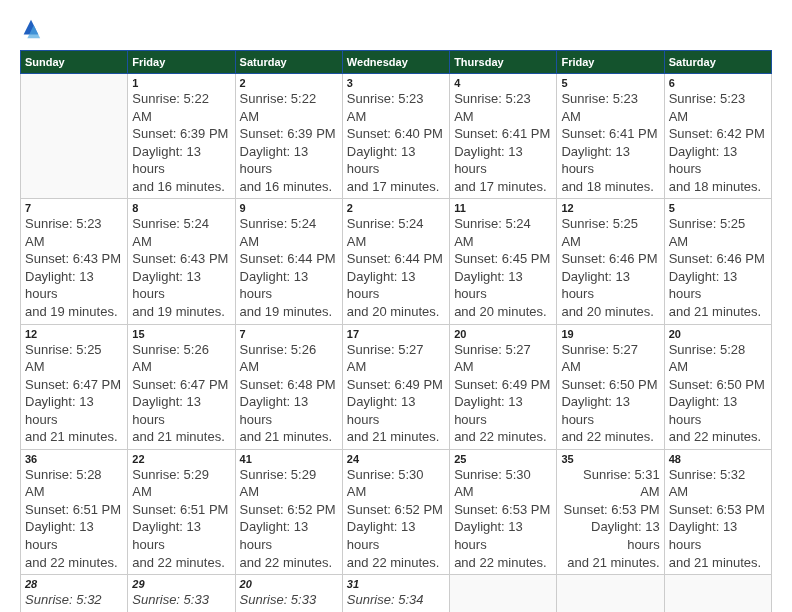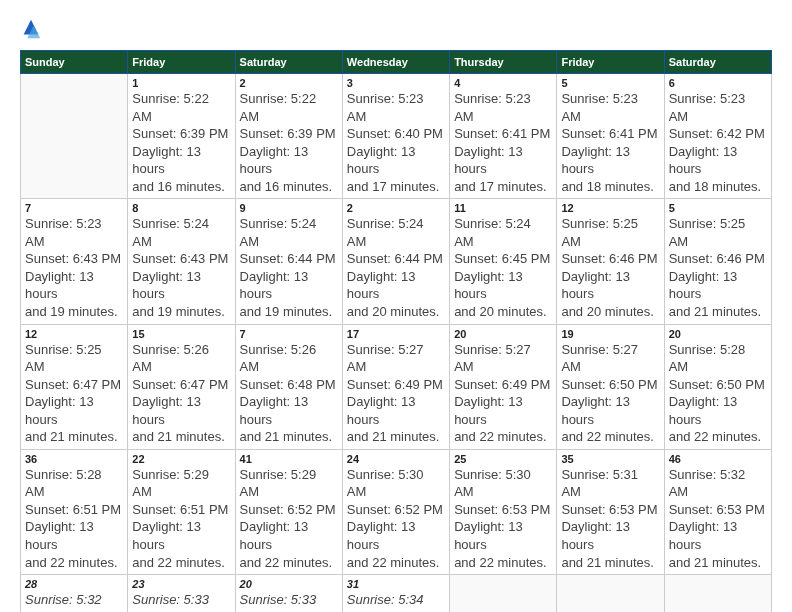--- a/index.html
+++ b/index.html
@@ -322,43 +322,43 @@
           </td>
           <td>
             <span class="day-num">25</span>
             <div class="day-info" style="white-space: pre-line;">Sunrise: 5:30 AM
 Sunset: 6:53 PM
 Daylight: 13 hours
 and 22 minutes.</div>
           </td>
           <td>
             <span class="day-num">35</span>
-            <div class="day-info" style="white-space: pre-line;">Sunrise: 5:31 AM
+            <div class="day-info" style="white-space: pre-line; text-align: right;">Sunrise: 5:31 AM
 Sunset: 6:53 PM
 Daylight: 13 hours
 and 21 minutes.</div>
           </td>
           <td>
-            <span class="day-num">46</span>
+            <span class="day-num">48</span>
             <div class="day-info" style="white-space: pre-line;">Sunrise: 5:32 AM
 Sunset: 6:53 PM
 Daylight: 13 hours
 and 21 minutes.</div>
           </td>
         </tr>
         <tr>
           <td>
             <span class="day-num">28</span>
             <div class="day-info" style="white-space: pre-line;">Sunrise: 5:32 AM
 Sunset: 6:54 PM
 Daylight: 13 hours
 and 21 minutes.</div>
           </td>
           <td>
-            <span class="day-num">23</span>
+            <span class="day-num">29</span>
             <div class="day-info" style="white-space: pre-line;">Sunrise: 5:33 AM
 Sunset: 6:54 PM
 Daylight: 13 hours
 and 21 minutes.</div>
           </td>
           <td>
             <span class="day-num">20</span>
             <div class="day-info" style="white-space: pre-line;">Sunrise: 5:33 AM
 Sunset: 6:55 PM
 Daylight: 13 hours

